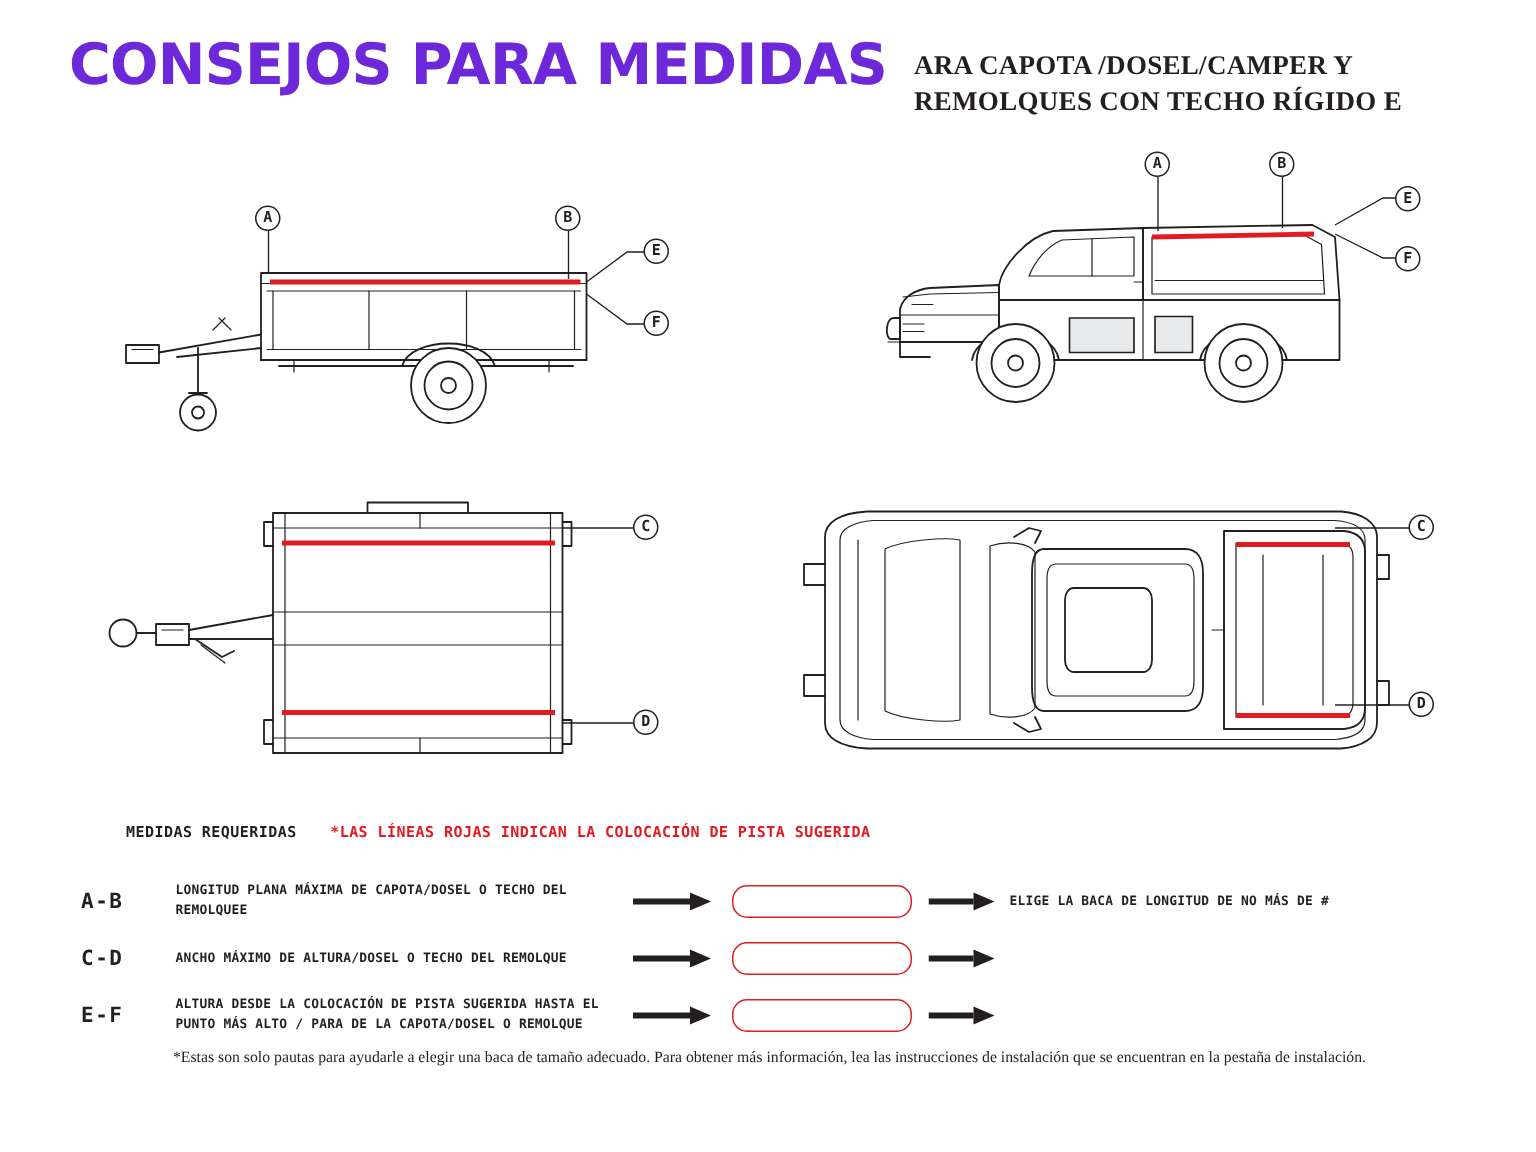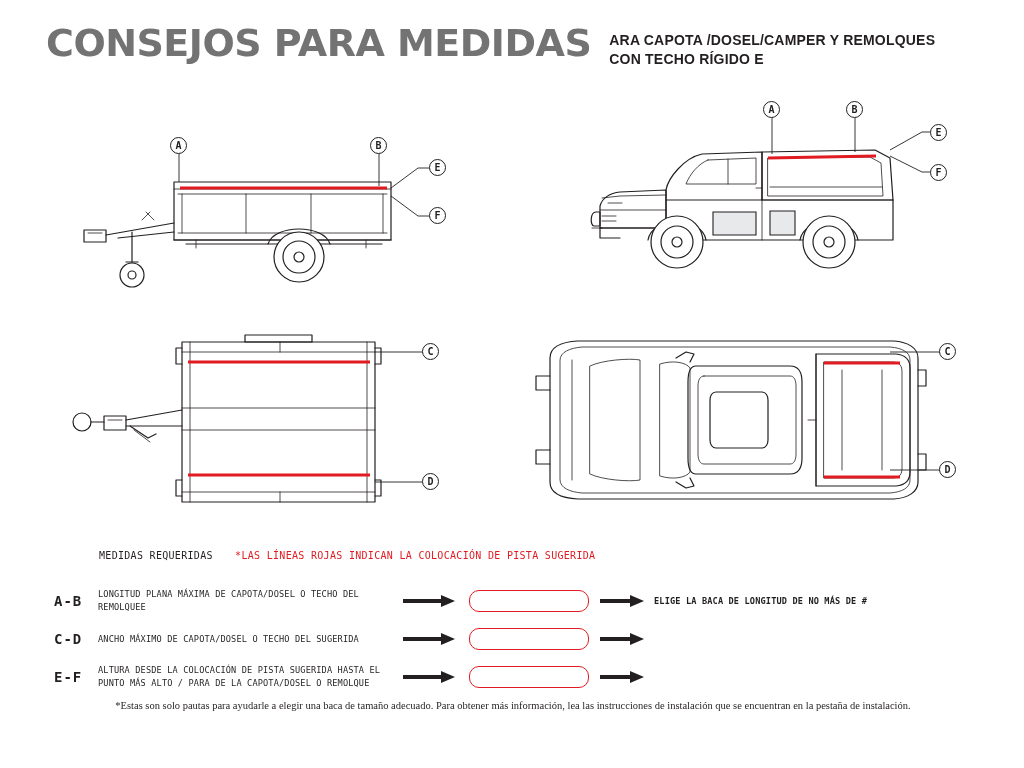--- a/index.html
+++ b/index.html
@@ -28,29 +28,29 @@
     right: 40px;
     display: flex;
     align-items: flex-start;
   }
   .title {
     font-family: "DejaVu Sans", sans-serif;
     font-weight: bold;
     font-size: 38px;
     letter-spacing: -0.5px;
     line-height: 1;
-    color: #737373;
+    color: #6d28d9;
     white-space: nowrap;
   }
   .subtitle {
     margin-left: 18px;
     margin-top: 7px;
-    font-family: Liberation Sans, sans-serif;
-    font-weight: bold;
-    font-size: 14px;
+    font-family: Liberation Serif, serif;
+    font-weight: bold;
+    font-size: 18px;
     line-height: 1.35;
     letter-spacing: 0.2px;
     color: #231f20;
     max-width: 330px;
   }
 
   
   .badge {
     position: absolute;
     width: 17px;
@@ -74,25 +74,25 @@
   svg .ln   { fill: none; stroke: #231f20; stroke-width: 1.2; stroke-linecap: round; stroke-linejoin: round; }
   svg .lnt  { fill: none; stroke: #231f20; stroke-width: 0.8; stroke-linecap: round; stroke-linejoin: round; }
   svg .red  { fill: none; stroke: #e11b22; stroke-width: 3.2; stroke-linecap: butt; }
   svg .leader { fill: none; stroke: #231f20; stroke-width: 0.9; }
   svg .wht  { fill: #ffffff; stroke: #231f20; stroke-width: 1.2; }
   svg .gry  { fill: #e8e9ea; stroke: #231f20; stroke-width: 1.1; }
 
   
   .legend-head {
     position: absolute;
-    left: 67px;
+    left: 52px;
     top: 550px;
     font-family: "DejaVu Sans Mono", monospace;
     font-size: 10px;
-    font-weight: normal;
+    font-weight: bold;
     letter-spacing: 0.3px;
     white-space: nowrap;
     padding-left: 32px;
   }
   .legend-head .note { color: #e11b22; margin-left: 16px; }
 
   .table {
     position: absolute;
     left: 54px;
     top: 586px;
@@ -109,23 +109,24 @@
     flex: 0 0 44px;
     font-family: "DejaVu Sans Mono", monospace;
     font-size: 14px;
     font-weight: bold;
     letter-spacing: 1px;
   }
   .tdesc {
     flex: 0 0 300px;
     font-family: "DejaVu Sans Mono", monospace;
     font-size: 8.6px;
-    font-weight: normal;
+    font-weight: bold;
     line-height: 1.5;
     letter-spacing: 0.15px;
+    margin-left: 19px;
   }
   .arrow1 { flex: 0 0 66px; display: flex; justify-content: center; }
   .field  { flex: 0 0 130px; display: flex; justify-content: center; }
   .arrow2 { flex: 0 0 60px; display: flex; justify-content: center; }
   .tres {
     flex: 1 1 auto;
     font-family: "DejaVu Sans Mono", monospace;
     font-size: 8.6px;
     font-weight: bold;
     line-height: 1.5;
@@ -352,21 +353,21 @@
         <svg width="48" height="14" viewBox="0 0 48 14">
           <path d="M0,7 L30,7" stroke="#231f20" stroke-width="4"></path>
           <path d="M30,1 L44,7 L30,13 Z" fill="#231f20"></path>
         </svg>
       </div>
       <div class="tres">ELIGE LA BACA DE LONGITUD DE NO MÁS DE #</div>
     </div>
 
     <div class="trow">
       <div class="tcode">C-D</div>
-      <div class="tdesc">ANCHO MÁXIMO DE CAPOTA/DOSEL O TECHO DEL SUGERIDA</div>
+      <div class="tdesc">ANCHO MÁXIMO DE ALTURA/DOSEL O TECHO DEL REMOLQUE</div>
       <div class="arrow1">
         <svg width="56" height="14" viewBox="0 0 56 14">
           <path d="M0,7 L38,7" stroke="#231f20" stroke-width="4"></path>
           <path d="M38,1 L52,7 L38,13 Z" fill="#231f20"></path>
         </svg>
       </div>
       <div class="field">
         <div class="pill"></div>
       </div>
       <div class="arrow2">

